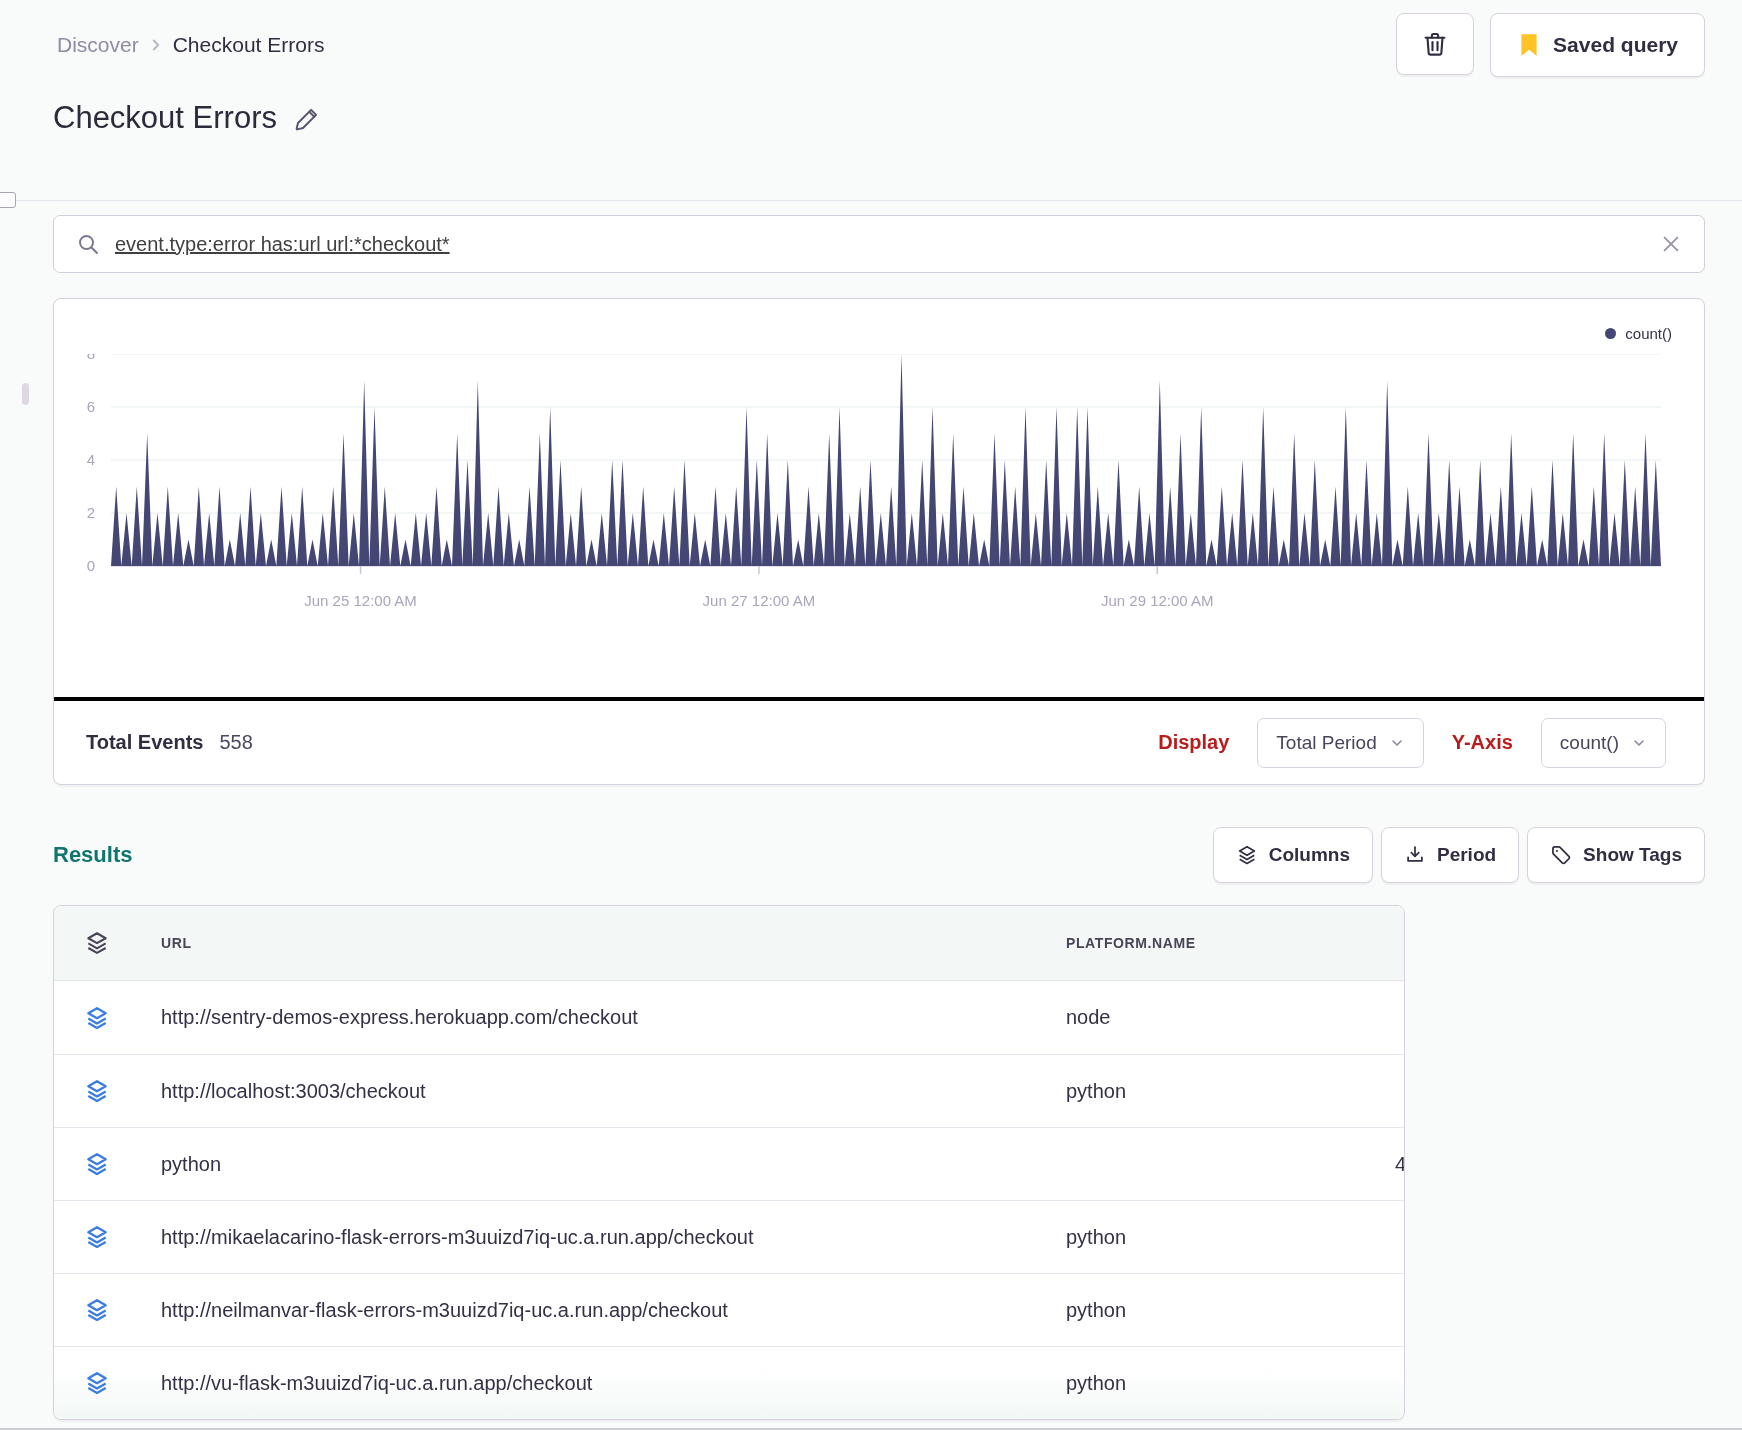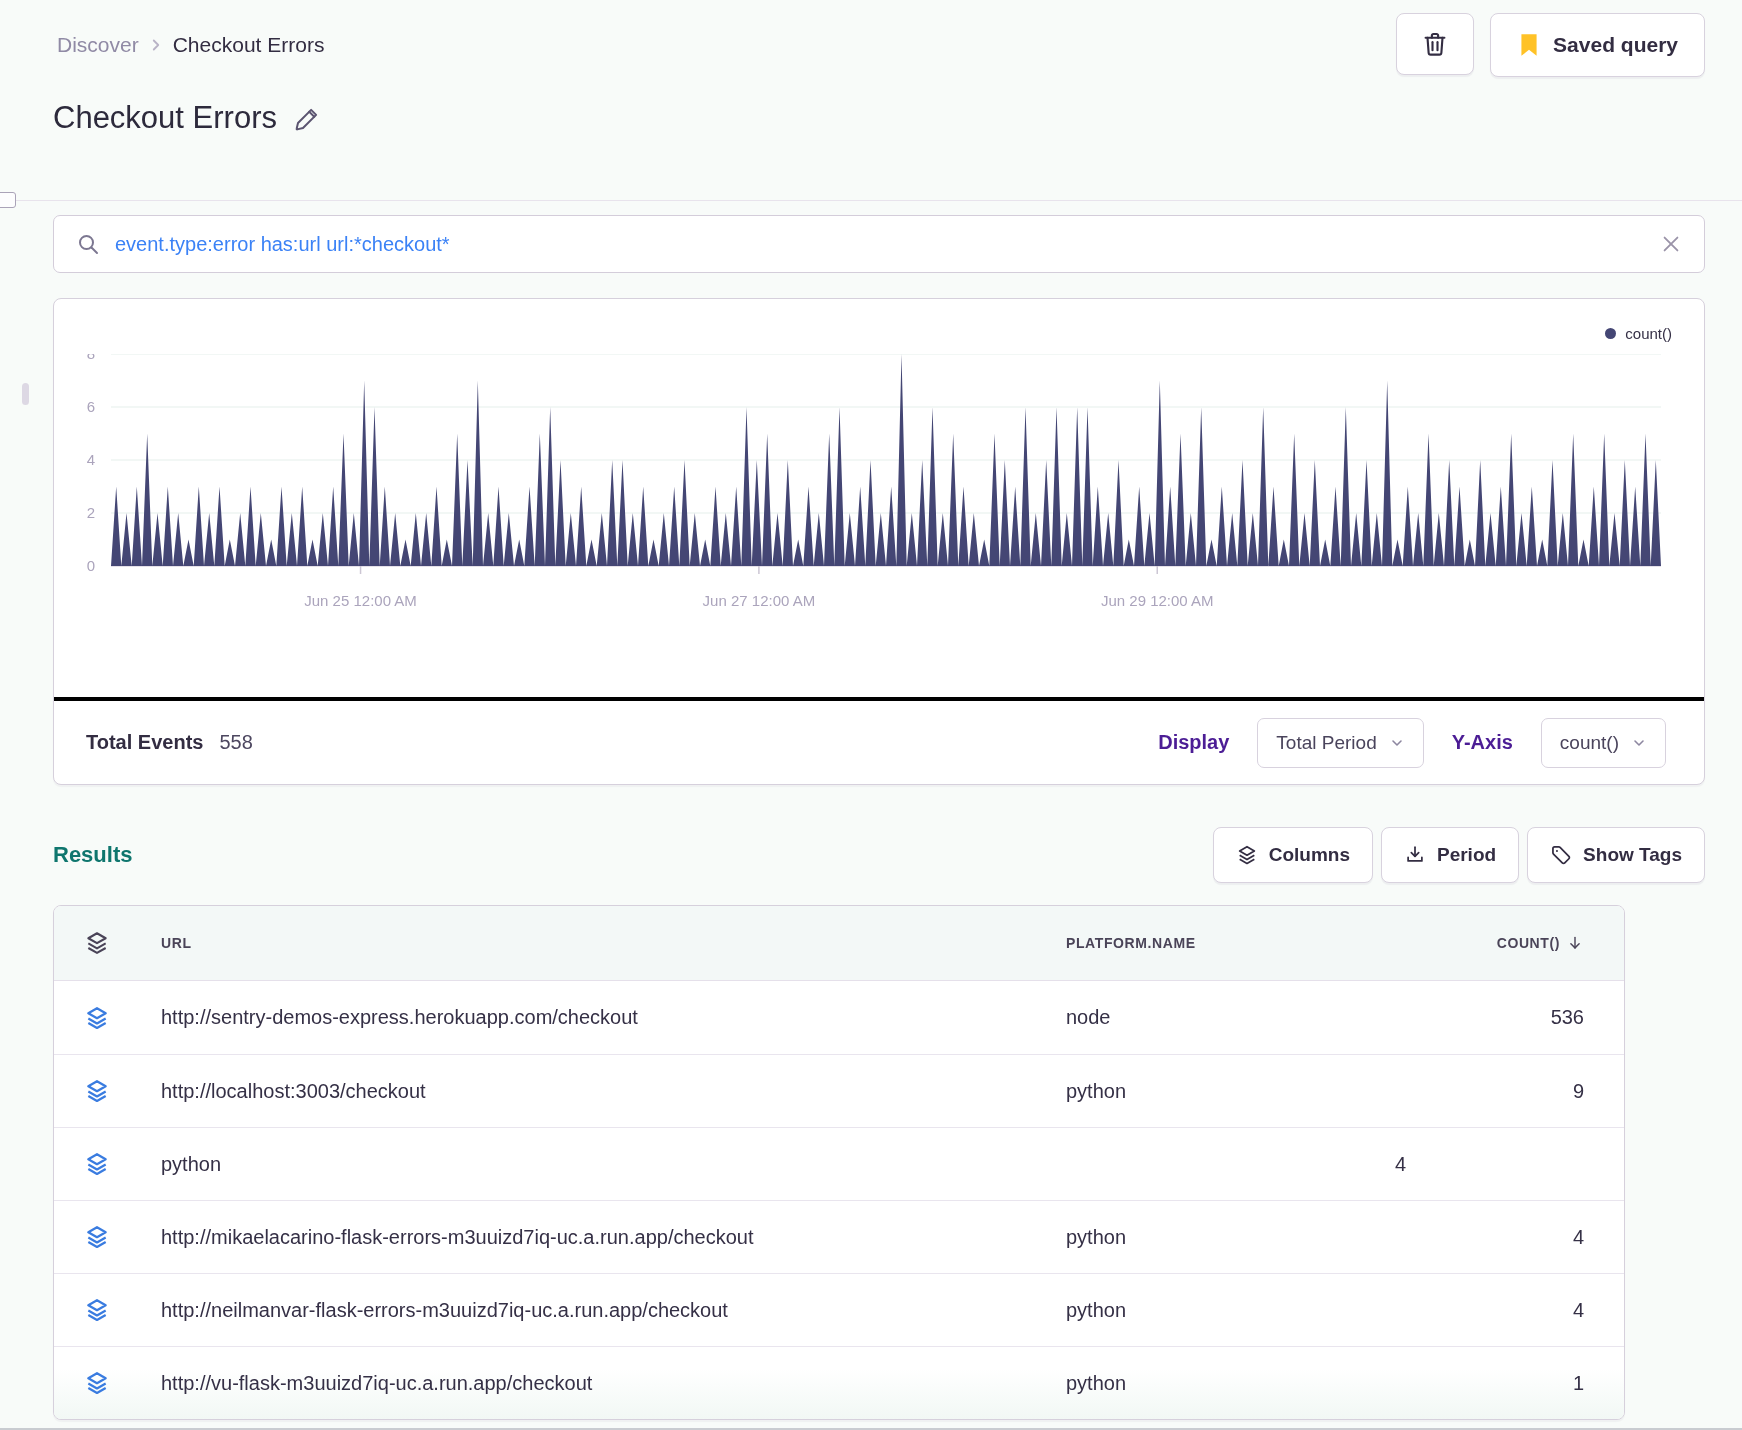--- a/index.html
+++ b/index.html
@@ -23,47 +23,47 @@
   .page-title { font-size:31px; font-weight:500; color:#2d2a3c; }
   .pencil { color:#5b5470; cursor:pointer; display:flex; }
 
   
   .divider { position:absolute; top:200px; left:0; right:0; height:1px; background:#e8e3ec; }
   .divider-handle { position:absolute; left:-6px; top:-8px; width:22px; height:16px; background:#fdfdfe; border:1px solid #aaa3b8; border-radius:3px; }
   .scroll-pill { position:absolute; top:383px; left:22px; width:7px; height:22px; border-radius:4px; background:#ddd8e4; }
 
   
   .search-bar { position:absolute; top:215px; left:53px; width:1652px; height:58px; background:#fff; border:1px solid #d4cdda; border-radius:7px; display:flex; align-items:center; padding:0 22px; gap:15px; cursor:text; }
-  .search-query { font-size:20px; color:#3b82f6; }
+  .search-query { font-size:20px; color:#404040;text-decoration:underline; }
   .search-icon { color:#7c7791; display:flex; }
   .close-icon { margin-left:auto; color:#9a93a8; cursor:pointer; display:flex; }
 
   
   .chart-card { position:absolute; top:298px; left:53px; width:1652px; height:487px; background:#fff; border:1px solid #d6d0dc; border-radius:8px; box-shadow:0 2px 1px rgba(45,0,85,.04); }
   .legend { position:absolute; top:26px; right:32px; display:flex; align-items:center; gap:9px; cursor:pointer; }
   .legend-dot { width:11px; height:11px; border-radius:50%; background:#444674; }
   .legend-label { font-size:15px; color:#353046; }
   .chart-svg-wrap { position:absolute; top:55px; left:0; }
   .axis-label { font-size:15px; fill:#aba4bc; font-family:"Liberation Sans", sans-serif; }
   .chart-footer { position:absolute; left:0; right:0; bottom:0; height:87px; border-top:4px solid #000000; display:flex; align-items:center; padding:0 38px 0 32px; }
   .total-label { font-size:20px; font-weight:700; color:#332d42; }
   .total-value { font-size:20px; color:#4d4760; margin-left:16px; }
   .footer-right { margin-left:auto; display:flex; align-items:center; gap:28px; }
-  .footer-kicker { font-size:20px; font-weight:700; color:#4c1d95; }
+  .footer-kicker { font-size:20px; font-weight:700; color:#b91c1c; }
   .dropdown { height:50px; padding:0 18px; display:flex; align-items:center; gap:12px; background:#fff; border:1px solid #d8d2de; border-radius:7px; font-size:19px; color:#4a445c; cursor:pointer; }
   .chev { color:#8d87a0; display:flex; }
 
   
   .results-row { position:absolute; top:826px; left:53px; width:1652px; height:58px; display:flex; align-items:center; }
   .results-heading { font-size:22px; font-weight:700; color:#0f766e; }
   .results-actions { margin-left:auto; display:flex; gap:8px; }
   .action-btn { height:56px; padding:0 22px; font-size:19px; font-weight:700; gap:11px; }
 
   
-  .table-card { position:absolute; top:905px; left:53px; width:1572px; background:#fff; border:1px solid #d6d0dc; border-radius:8px; box-shadow:0 2px 1px rgba(45,0,85,.04); overflow:hidden; }
+  .table-card { position:absolute; top:905px; left:53px; width:1352px; background:#fff; border:1px solid #d6d0dc; border-radius:8px; box-shadow:0 2px 1px rgba(45,0,85,.04); overflow:hidden; }
   .tgrid { display:grid; grid-template-columns:77px 905px 410px 1fr; align-items:center; }
   .thead { height:75px; background:#f3f8f7; border-bottom:1px solid #e5e0ea; }
   .th { font-size:14px; font-weight:700; letter-spacing:.6px; color:#4a4458; text-transform:uppercase; cursor:pointer; }
   .cell-icon { padding-left:30px; display:flex; align-items:center; }
   .cell-url { padding-left:30px; }
   .cell-platform { padding-left:30px; }
   .cell-count { text-align:right; padding-right:40px; display:flex; justify-content:flex-end; align-items:center; gap:6px; }
   .trow { height:73px; border-top:1px solid #e9e5ee; cursor:pointer; }
   .trow:first-of-type { border-top:none; }
   .trow:last-child { background:linear-gradient(180deg, #ffffff 30%, #f2f8f5 100%); }

